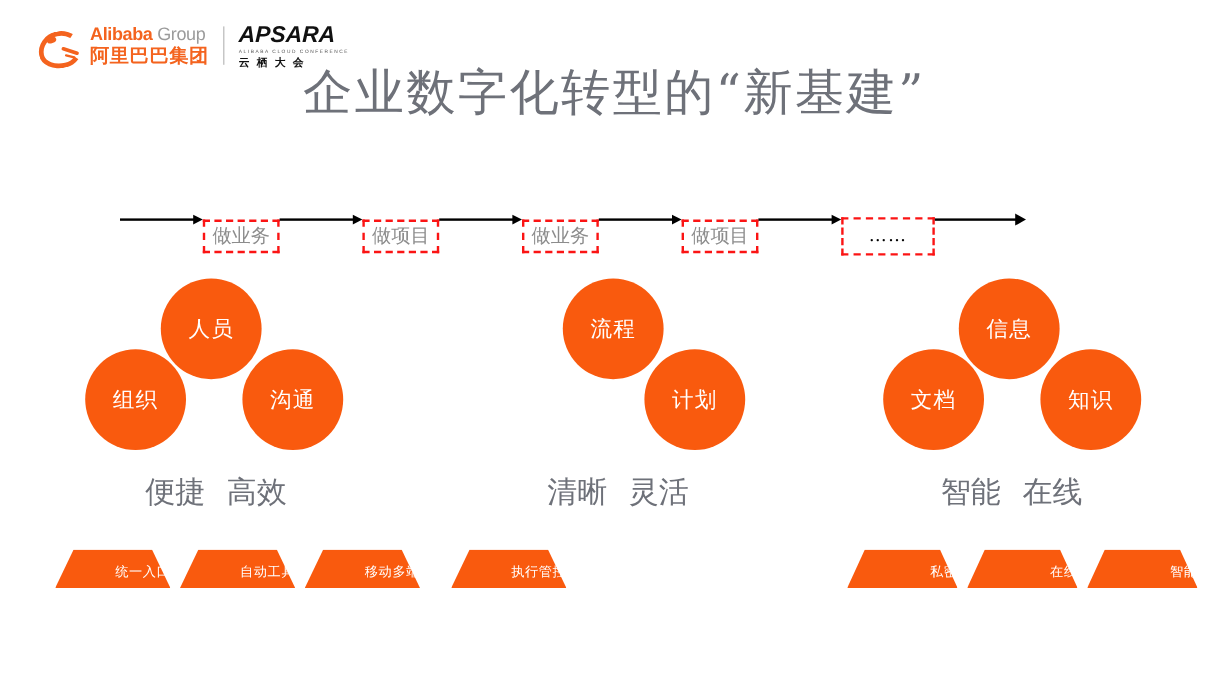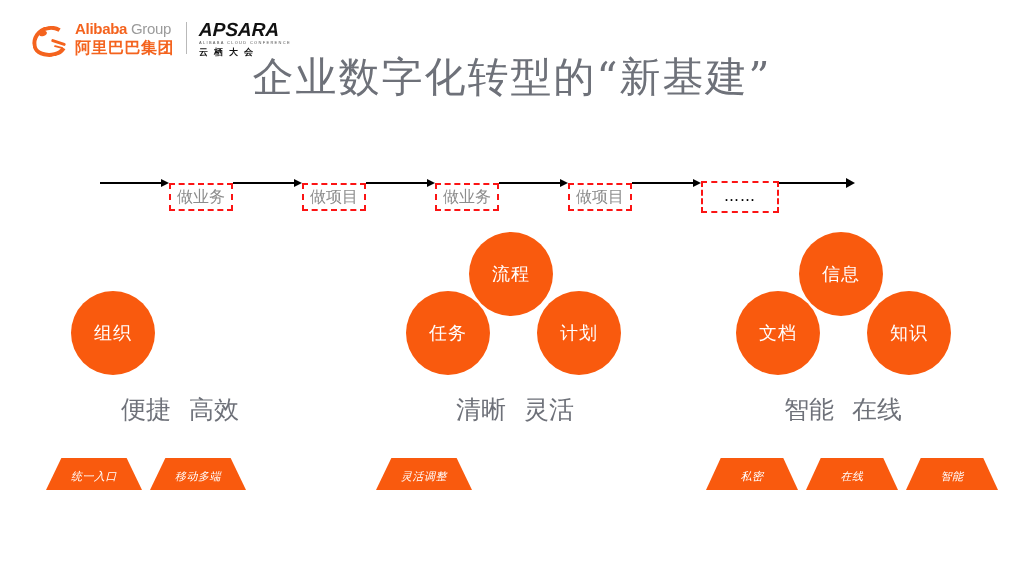--- a/index.html
+++ b/index.html
@@ -228,22 +228,21 @@
   #traps-0 { left: 46px; }
   #traps-1 { left: 376px; }
   #traps-2 { left: 706px; }
 
   .trap {
     position: relative;
     width: 96px;
     height: 32px;
     display: flex;
     align-items: center;
-    justify-content: center;
-    font-style: italic;
+    justify-content: flex-end;
   }
   .trap .shape {
     position: absolute;
     left: 0; top: 0;
     width: 96px; height: 32px;
     background: #f95a0e;
     clip-path: polygon(16% 0%, 84% 0%, 100% 100%, 0% 100%);
   }
   .trap .tlabel {
     position: relative;
@@ -308,48 +307,53 @@
       <div class="head"></div>
   </div>
   <div class="flow-box dots">……</div>
   <div class="flow-arrow thin">
     <div class="shaft" style="width:68px"></div>
       <div class="head"></div>
   </div>
 </div>
 
 <div class="group" id="group-0">
+  <div class="circle top">人员</div>
   <div class="circle left">组织</div>
+  <div class="circle right">沟通</div>
 </div>
 <div class="caption" id="caption-0">
   <span>便捷</span><span class="sp"></span><span>高效</span>
 </div>
 <div class="trap-group" id="traps-0">
   <div class="trap">
       <div class="shape"></div>
       <div class="tlabel">统一入口</div>
     </div>
   <div class="trap">
       <div class="shape"></div>
+      <div class="tlabel">自动工具</div>
+    </div>
+  <div class="trap">
+      <div class="shape"></div>
       <div class="tlabel">移动多端</div>
     </div>
 </div>
 
 <div class="group" id="group-1">
   <div class="circle top">流程</div>
-  <div class="circle left">任务</div>
   <div class="circle right">计划</div>
 </div>
 <div class="caption" id="caption-1">
   <span>清晰</span><span class="sp"></span><span>灵活</span>
 </div>
 <div class="trap-group" id="traps-1">
   <div class="trap">
       <div class="shape"></div>
-      <div class="tlabel">灵活调整</div>
+      <div class="tlabel">执行管控</div>
     </div>
 </div>
 
 <div class="group" id="group-2">
   <div class="circle top">信息</div>
   <div class="circle left">文档</div>
   <div class="circle right">知识</div>
 </div>
 <div class="caption" id="caption-2">
   <span>智能</span><span class="sp"></span><span>在线</span>

